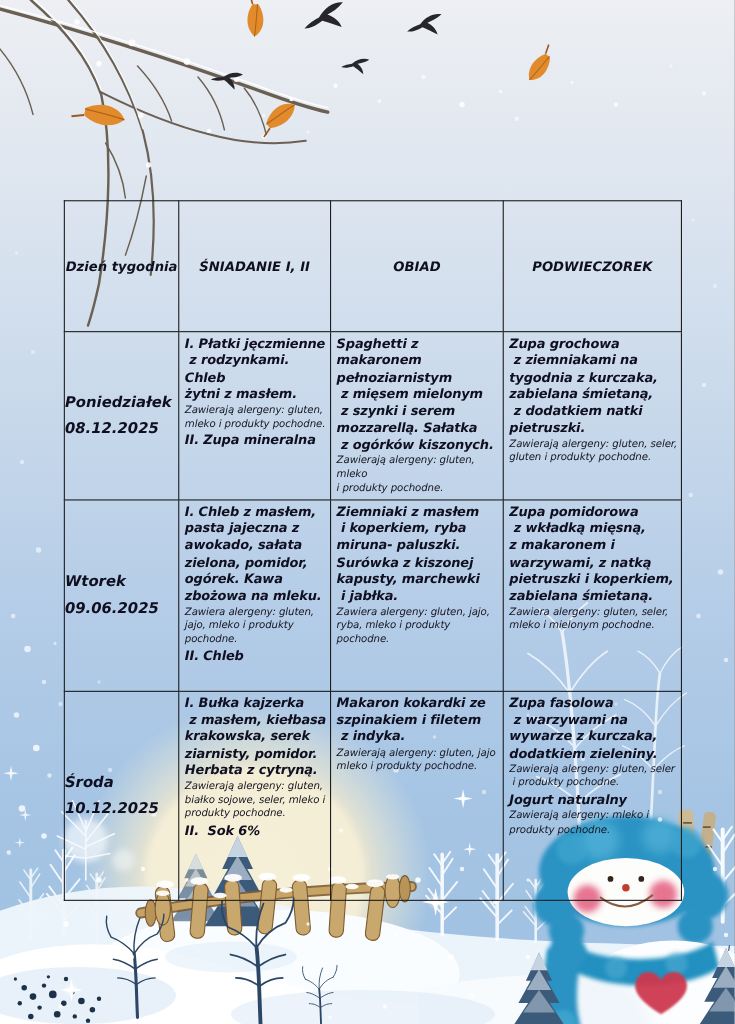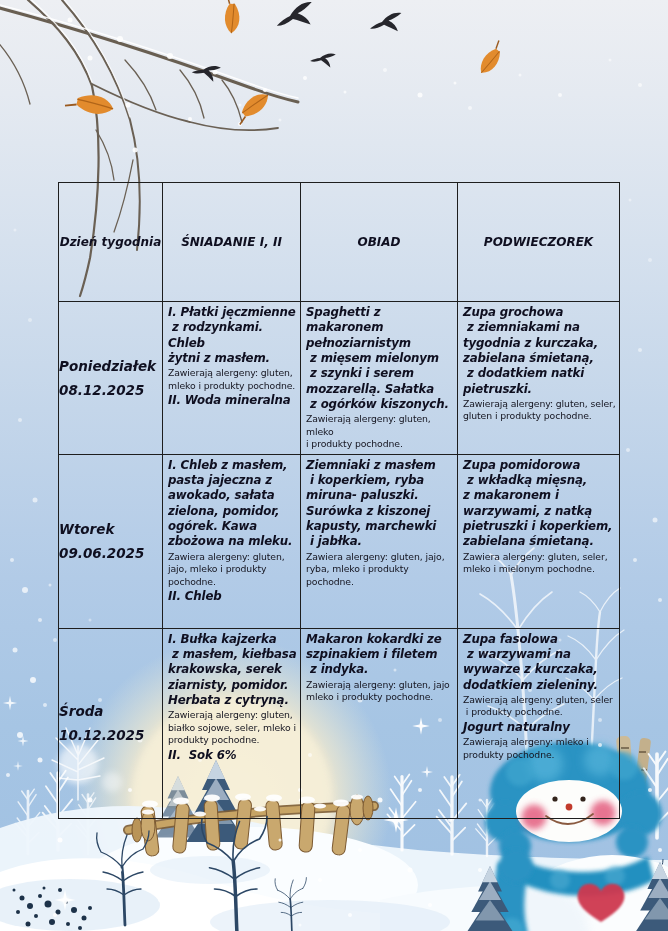--- a/index.html
+++ b/index.html
@@ -15,21 +15,21 @@
   table.menu th{font-size:12px;font-style:italic;font-weight:bold;text-align:center;vertical-align:middle;padding:0;}
   tr.hdr{height:119px}
   tr.r1{height:138px}
   tr.r2{height:174px}
   tr.r3{height:190px}
   .day-cell{text-align:left;vertical-align:middle;font-style:italic;font-weight:bold;
     font-size:13.5px;line-height:1.8;padding:0;}
   .meal-cell{vertical-align:top;padding:3px 3px 2px 5px;}
   .meal{font-style:italic;font-weight:bold;font-size:11.8px;line-height:1.3;
     letter-spacing:-.15px;white-space:pre-wrap;}
-  .allergen{font-weight:400;font-size:9.3px;line-height:1.34;
+  .allergen{font-style:italic;font-weight:400;font-size:9.3px;line-height:1.34;
     letter-spacing:-.1px;white-space:pre-wrap;padding:1px 0;color:#14141f;}
 </style>
 </head>
 <body>
 
 <div class="page">
 
 <svg class="bg" viewBox="0 0 668 931" aria-hidden="true">
   <defs>
     <filter id="b1" x="-50%" y="-50%" width="200%" height="200%">
@@ -379,21 +379,21 @@
       <td class="day-cell">
         <div>Poniedziałek</div>
         <div>08.12.2025</div>
       </td>
       <td class="meal-cell">
         <div class="meal">I. Płatki jęczmienne
  z rodzynkami. Chleb
 żytni z masłem.</div>
         <div class="allergen">Zawierają alergeny: gluten,
 mleko i produkty pochodne.</div>
-        <div class="meal">II. Woda mineralna</div>
+        <div class="meal">II. Zupa mineralna</div>
       </td>
       <td class="meal-cell">
         <div class="meal">Spaghetti z makaronem
 pełnoziarnistym
  z mięsem mielonym
  z szynki i serem
 mozzarellą. Sałatka
  z ogórków kiszonych.</div>
         <div class="allergen">Zawierają alergeny: gluten, mleko
 i produkty pochodne.</div>

